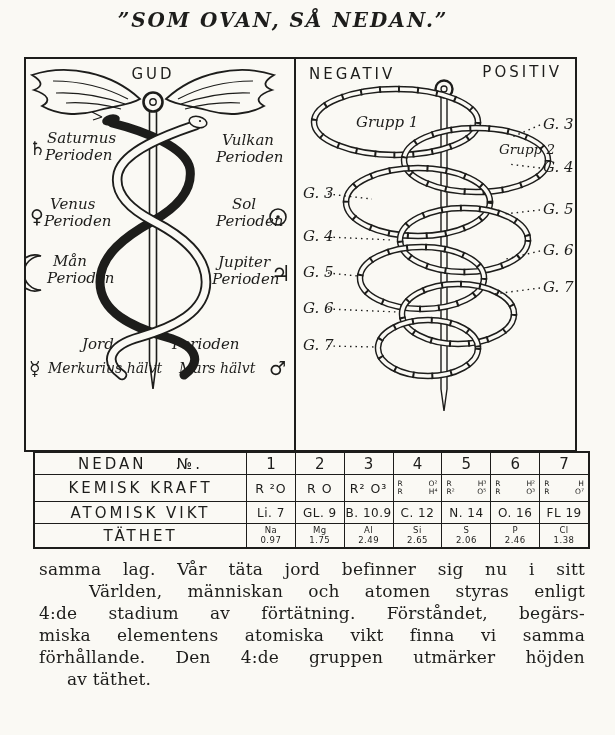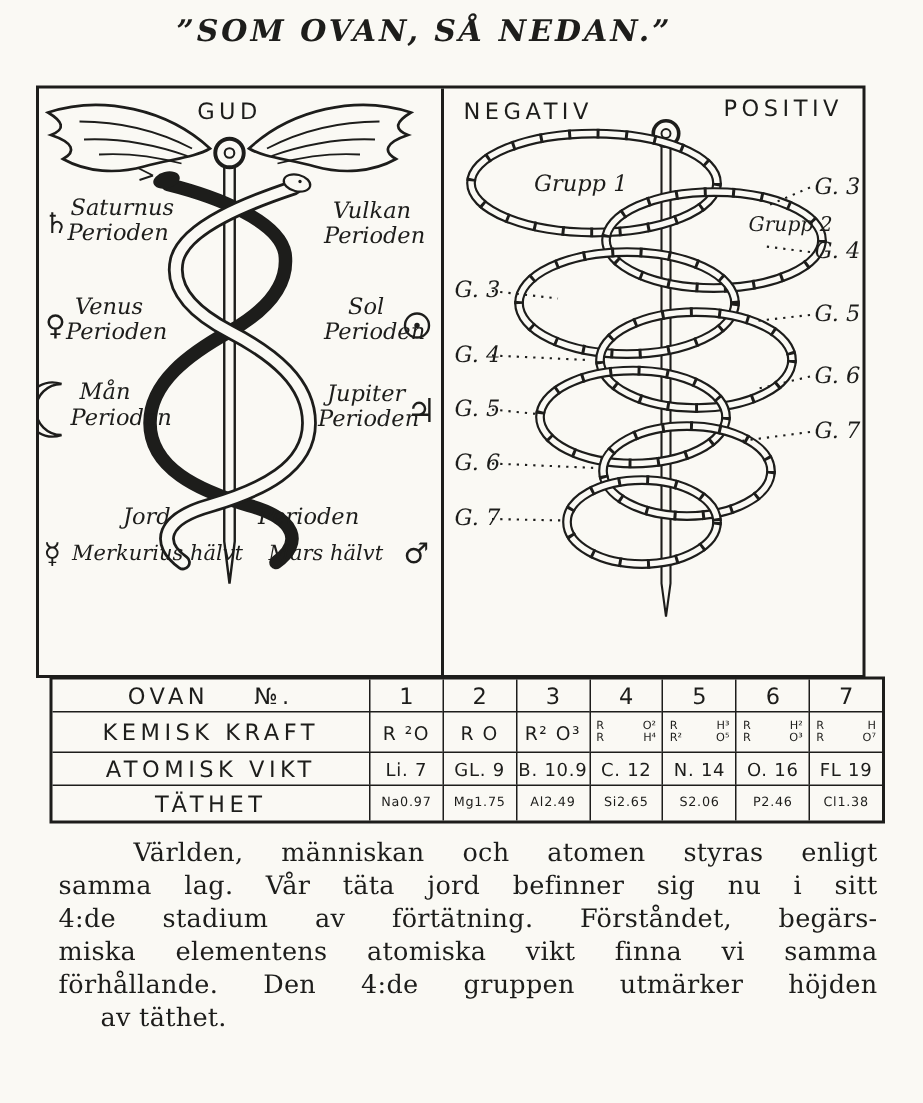--- a/index.html
+++ b/index.html
@@ -25,21 +25,21 @@
   .tc{border-left:1.5px solid #1d1d1b;border-top:1.5px solid #1d1d1b;display:flex;align-items:center;
       justify-content:center;overflow:hidden;font-family:"DejaVu Sans",sans-serif;}
   .tc.nt{border-top:none;}  .tc.nl{border-left:none;}
   .rl{font-size:15px;letter-spacing:3px;}
   .rl0{gap:30px;}
   .num{font-size:15px;}
   .kf{font-size:12.5px;letter-spacing:1px;}
   .k2{flex-direction:column;align-items:stretch;justify-content:center;font-size:7.5px;line-height:8.5px;}
   .k2 .kl{display:flex;justify-content:space-between;padding:0 4px;}
   .av{font-size:12px;letter-spacing:.5px;}
-  .t2{flex-direction:row;font-size:8.5px;line-height:9.5px;letter-spacing:.5px;}
+  .t2{flex-direction:column;font-size:8.5px;line-height:9.5px;letter-spacing:.5px;}
 
   .para{position:absolute;left:39px;top:558px;width:546px;font:17px/22px "DejaVu Serif",serif;letter-spacing:.2px;}
   .pline{text-align:justify;text-align-last:justify;}
   .pline.first{padding-left:50px;box-sizing:border-box;}
   .pline.last{text-align:left;text-align-last:auto;margin-left:28px;}
 </style>
 </head>
 <body>
 
 <div class="title">”SOM OVAN, SÅ NEDAN.”</div>
@@ -173,21 +173,21 @@
       <text x="247" y="155" class="glbl">G. 5</text>
       <text x="247" y="196" class="glbl">G. 6</text>
       <text x="247" y="233" class="glbl">G. 7</text>
     </svg>
   </div>
 </div>
 
 <div class="tablebox">
 
   <div class="tc rl rl0 nt nl">
-    <span>OVAN</span>
+    <span>NEDAN</span>
       <span>№.</span>
   </div>
   <div class="tc num nt">1</div>
   <div class="tc num nt">2</div>
   <div class="tc num nt">3</div>
   <div class="tc num nt">4</div>
   <div class="tc num nt">5</div>
   <div class="tc num nt">6</div>
   <div class="tc num nt">7</div>
 
@@ -270,19 +270,19 @@
       <div>P</div>
       <div>2.46</div>
     </div>
   <div class="tc t2">
       <div>Cl</div>
       <div>1.38</div>
     </div>
 </div>
 
 <div class="para">
+  <div class="pline">samma lag. Vår täta jord befinner sig nu i sitt</div>
   <div class="pline first">Världen, människan och atomen styras enligt</div>
-  <div class="pline">samma lag. Vår täta jord befinner sig nu i sitt</div>
   <div class="pline">4:de stadium av förtätning. Förståndet, begärs-</div>
   <div class="pline">miska elementens atomiska vikt finna vi samma</div>
   <div class="pline">förhållande. Den 4:de gruppen utmärker höjden</div>
   <div class="pline last">av täthet.</div>
 </div>
 
 </body></html>

